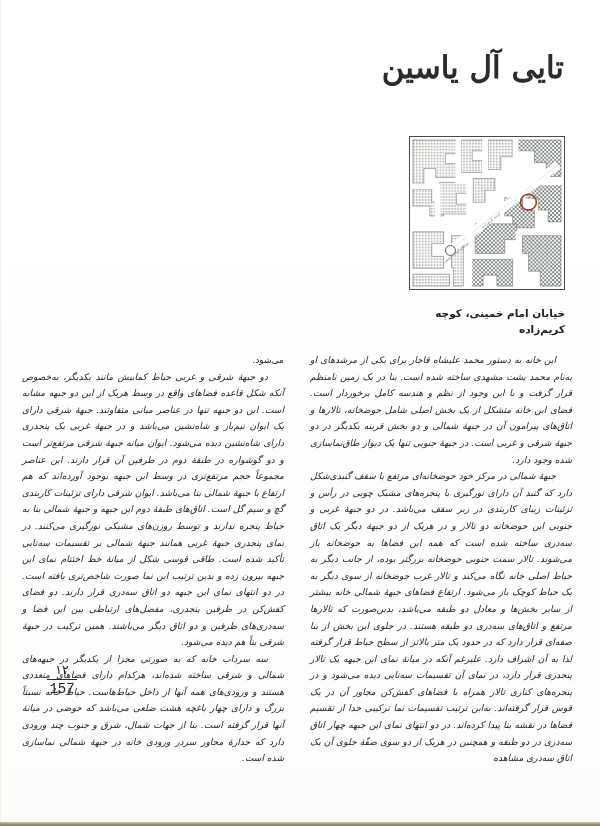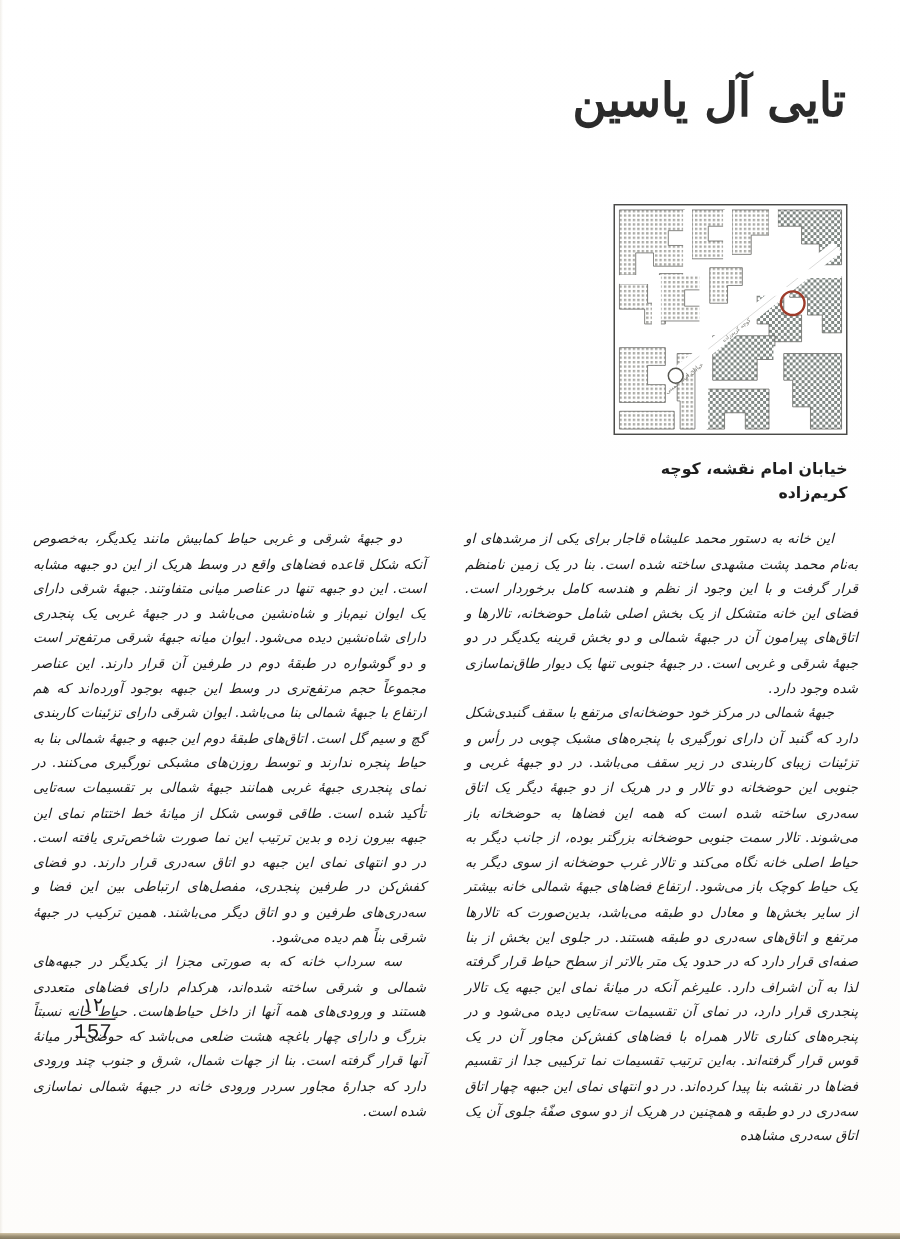--- a/index.html
+++ b/index.html
@@ -213,29 +213,30 @@
 
       <circle cx="41" cy="115" r="5" fill="#ffffff" stroke="#55554f" stroke-width="1"></circle>
 
       <circle cx="120" cy="66" r="8" fill="none" stroke="#9e3b2a" stroke-width="1.6"></circle>
 
       <text x="60" y="108" font-size="4.2" fill="#7a7a74" transform="rotate(-38 60 108)" font-family="DejaVu Sans, sans-serif">خیابان امام خمینی</text>
       <text x="92" y="78" font-size="3.8" fill="#7a7a74" transform="rotate(-38 92 78)" font-family="DejaVu Sans, sans-serif">کوچه کریم‌زاده</text>
     </svg>
   </div>
 
-  <div class="figure-caption">خیابان امام نقشه، کوچه کریم‌زاده</div>
+  <div class="figure-caption">خیابان امام خمینی، کوچه کریم‌زاده</div>
 </div>
 
 <div class="col col-right">
   <p class="indent">این خانه به دستور محمد علیشاه قاجار برای یکی از مرشدهای او به‌نام محمد پشت مشهدی ساخته شده است. بنا در یک زمین نامنظم قرار گرفت و با این وجود از نظم و هندسه کامل برخوردار است. فضای این خانه متشکل از یک بخش اصلی شامل حوضخانه، تالارها و اتاق‌های پیرامون آن در جبههٔ شمالی و دو بخش قرینه یکدیگر در دو جبههٔ شرقی و غربی است. در جبههٔ جنوبی تنها یک دیوار طاق‌نماسازی شده وجود دارد.</p>
   <p class="indent">جبههٔ شمالی در مرکز خود حوضخانه‌ای مرتفع با سقف گنبدی‌شکل دارد که گنبد آن دارای نورگیری با پنجره‌های مشبک چوبی در رأس و تزئینات زیبای کاربندی در زیر سقف می‌باشد. در دو جبههٔ غربی و جنوبی این حوضخانه دو تالار و در هریک از دو جبههٔ دیگر یک اتاق سه‌دری ساخته شده است که همه این فضاها به حوضخانه باز می‌شوند. تالار سمت جنوبی حوضخانه بزرگتر بوده، از جانب دیگر به حیاط اصلی خانه نگاه می‌کند و تالار غرب حوضخانه از سوی دیگر به یک حیاط کوچک باز می‌شود. ارتفاع فضاهای جبههٔ شمالی خانه بیشتر از سایر بخش‌ها و معادل دو طبقه می‌باشد، بدین‌صورت که تالارها مرتفع و اتاق‌های سه‌دری دو طبقه هستند. در جلوی این بخش از بنا صفه‌ای قرار دارد که در حدود یک متر بالاتر از سطح حیاط قرار گرفته لذا به آن اشراف دارد. علیرغم آنکه در میانهٔ نمای این جبهه یک تالار پنجدری قرار دارد، در نمای آن تقسیمات سه‌تایی دیده می‌شود و در پنجره‌های کناری تالار همراه با فضاهای کفش‌کن مجاور آن در یک قوس قرار گرفته‌اند. به‌این ترتیب تقسیمات نما ترکیبی جدا از تقسیم فضاها در نقشه بنا پیدا کرده‌اند. در دو انتهای نمای این جبهه چهار اتاق سه‌دری در دو طبقه و همچنین در هریک از دو سوی صفّهٔ جلوی آن یک اتاق سه‌دری مشاهده</p>
 </div>
 
 <div class="col col-left">
+  <p class="cont">می‌شود.</p>
   <p class="indent">دو جبههٔ شرقی و غربی حیاط کمابیش مانند یکدیگر، به‌خصوص آنکه شکل قاعده فضاهای واقع در وسط هریک از این دو جبهه مشابه است. این دو جبهه تنها در عناصر میانی متفاوتند. جبههٔ شرقی دارای یک ایوان نیم‌باز و شاه‌نشین می‌باشد و در جبههٔ غربی یک پنجدری دارای شاه‌نشین دیده می‌شود. ایوان میانه جبههٔ شرقی مرتفع‌تر است و دو گوشواره در طبقهٔ دوم در طرفین آن قرار دارند. این عناصر مجموعاً حجم مرتفع‌تری در وسط این جبهه بوجود آورده‌اند که هم ارتفاع با جبههٔ شمالی بنا می‌باشد. ایوان شرقی دارای تزئینات کاربندی گچ و سیم گل است. اتاق‌های طبقهٔ دوم این جبهه و جبههٔ شمالی بنا به حیاط پنجره ندارند و توسط روزن‌های مشبکی نورگیری می‌کنند. در نمای پنجدری جبههٔ غربی همانند جبههٔ شمالی بر تقسیمات سه‌تایی تأکید شده است. طاقی قوسی شکل از میانهٔ خط اختتام نمای این جبهه بیرون زده و بدین ترتیب این نما صورت شاخص‌تری یافته است. در دو انتهای نمای این جبهه دو اتاق سه‌دری قرار دارند. دو فضای کفش‌کن در طرفین پنجدری، مفصل‌های ارتباطی بین این فضا و سه‌دری‌های طرفین و دو اتاق دیگر می‌باشند. همین ترکیب در جبههٔ شرقی بناً هم دیده می‌شود.</p>
   <p class="indent">سه سرداب خانه که به صورتی مجزا از یکدیگر در جبهه‌های شمالی و شرقی ساخته شده‌اند، هرکدام دارای فضاهای متعددی هستند و ورودی‌های همه آنها از داخل حیاط‌هاست. حیاط خانه نسبتاً بزرگ و دارای چهار باغچه هشت ضلعی می‌باشد که حوضی در میانهٔ آنها قرار گرفته است. بنا از جهات شمال، شرق و جنوب چند ورودی دارد که جدارهٔ مجاور سردر ورودی خانه در جبههٔ شمالی نماسازی شده است.</p>
 </div>
 
 <div class="folio">
   <div class="folio-fa">۱۲</div>
   <div class="folio-rule"></div>
   <div class="folio-en">157</div>
 </div>
 

